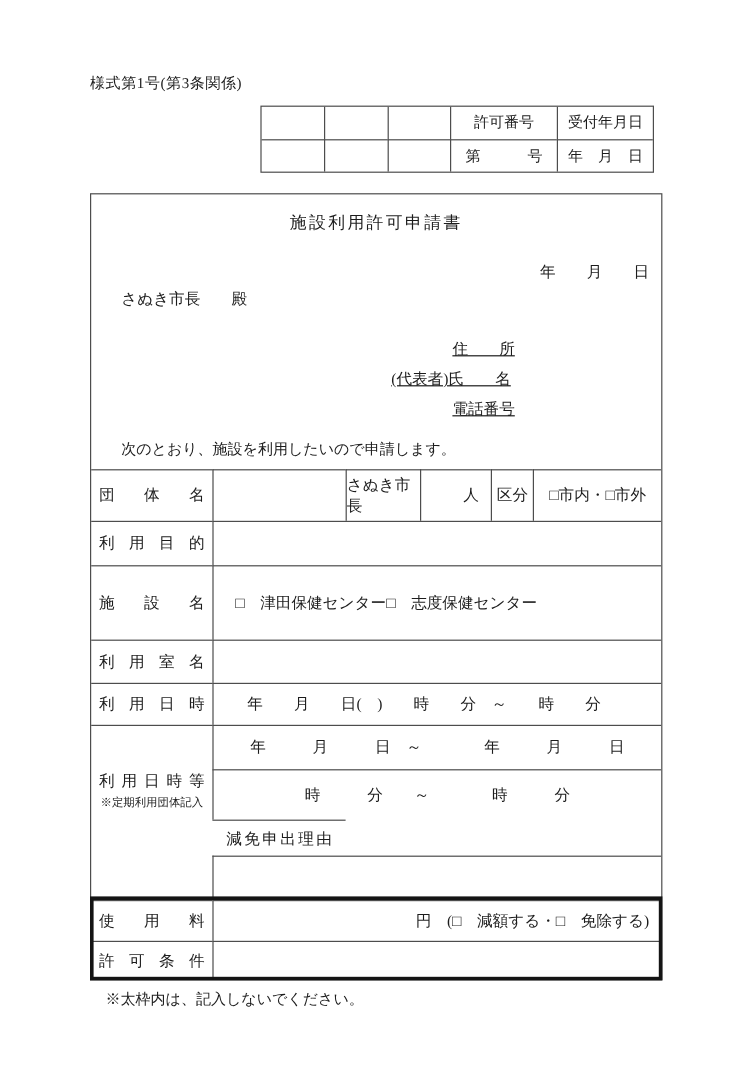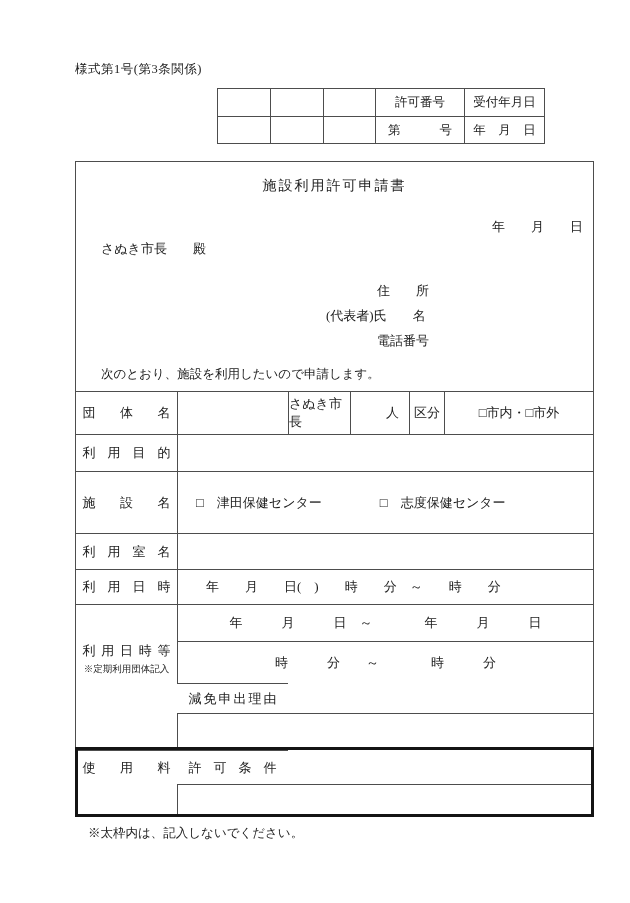--- a/index.html
+++ b/index.html
@@ -24,47 +24,47 @@
     position:absolute;left:217px;top:88px;width:328px;
     display:grid;grid-template-columns:52px 53px 52px 89px 1fr;grid-template-rows:27px 27px;
     border:1.4px solid var(--ln);
   }
   .stamp-table .sc{border-left:1px solid var(--ln);display:flex;align-items:center;justify-content:center;font-size:12.5px;}
   .stamp-table .sc.first{border-left:none;}
   .stamp-table .r2{border-top:1px solid var(--ln);}
   .stamp-table .between{justify-content:space-between;padding:0 12px;}
   
   .box{
-    position:absolute;left:75px;top:161px;width:519px;
+    position:absolute;left:75px;top:161px;width:477px;
     border:1.2px solid var(--ln);
     background:#fff;
   }
   .box-header{position:relative;height:229px;}
   .title{position:absolute;top:15px;left:0;right:0;text-align:center;font-size:14px;letter-spacing:2px;}
   .date-line{position:absolute;top:56px;right:10px;}
   .addressee{position:absolute;top:78px;left:25px;}
-  .contact{position:absolute;top:116px;left:250px;line-height:25px;}
+  .contact{position:absolute;top:116px;left:250px;line-height:25px;text-decoration:underline;}
   .contact .indent{padding-left:51px;}
   .intro{position:absolute;top:204px;left:25px;font-size:12.5px;}
   
   .ftable{
     display:grid;width:100%;
     grid-template-columns:101px 111px 62px 59px 35px 1fr;
     grid-template-rows:43px 37px 62px 36px 35px 37px 42px 30px 37px 34px 32px;
   }
   .ftable > div{border-top:1px solid var(--ln);}
   .lab{display:flex;flex-direction:column;align-items:center;justify-content:center;}
   .jl{display:block;width:88px;text-align:justify;text-align-last:justify;}
   .note{font-size:9.5px;margin-top:3px;}
   .cc{border-left:1px solid var(--ln);display:flex;align-items:center;}
   .span5{grid-column:2/7;}
   .rspan3{grid-row:span 3;}
   .ct{justify-content:center;}
   .rt{justify-content:flex-end;padding-right:10px;}
-  .pl18{padding-left:18px;gap:58px;}
+  .pl18{padding-left:18px;}
   .pl28{padding-left:28px;}
   .pl22{padding-left:22px;}
   
   .thick-overlay{
     position:absolute;left:-1px;right:-1px;bottom:-1px;height:70px;
     border:3px solid var(--thick);pointer-events:none;
   }
   
   .footnote{position:absolute;left:75px;top:825px;font-size:12.5px;margin-left:13px;}
 </style>
@@ -159,20 +159,23 @@
       </div>
 
     <div class="lab">
         <span class="jl">減免申出理由</span>
       </div>
     <div class="cc span5"></div>
 
     <div class="lab">
         <span class="jl">使用料</span>
       </div>
+    <div class="cc span5 rt">
+        <span>円　(□　減額する・□　免除する)</span>
+      </div>
 
     <div class="lab">
         <span class="jl">許可条件</span>
       </div>
     <div class="cc span5"></div>
   </div>
 
   <div class="thick-overlay"></div>
 </div>
 

